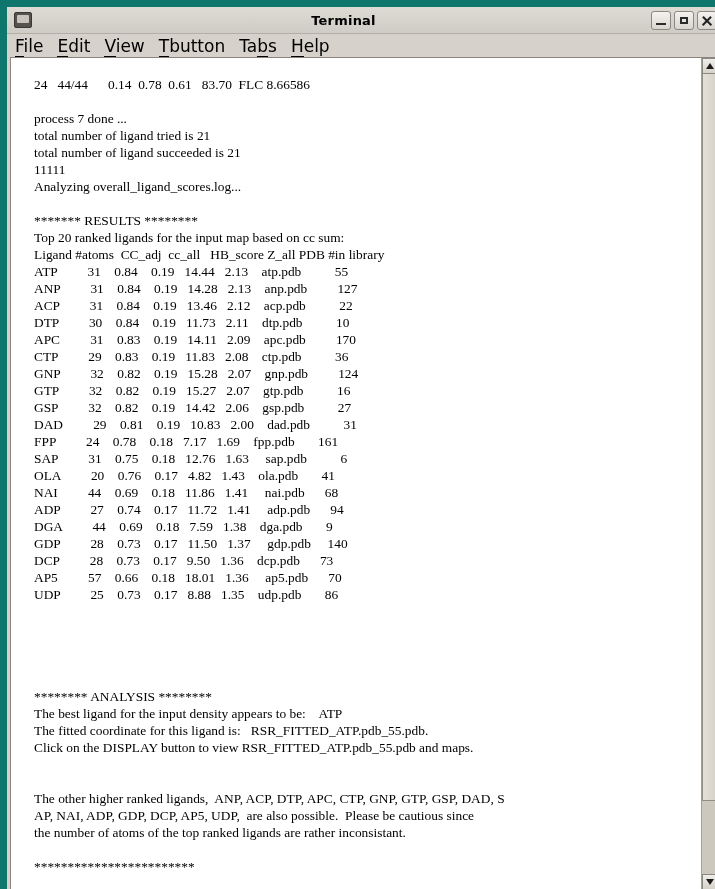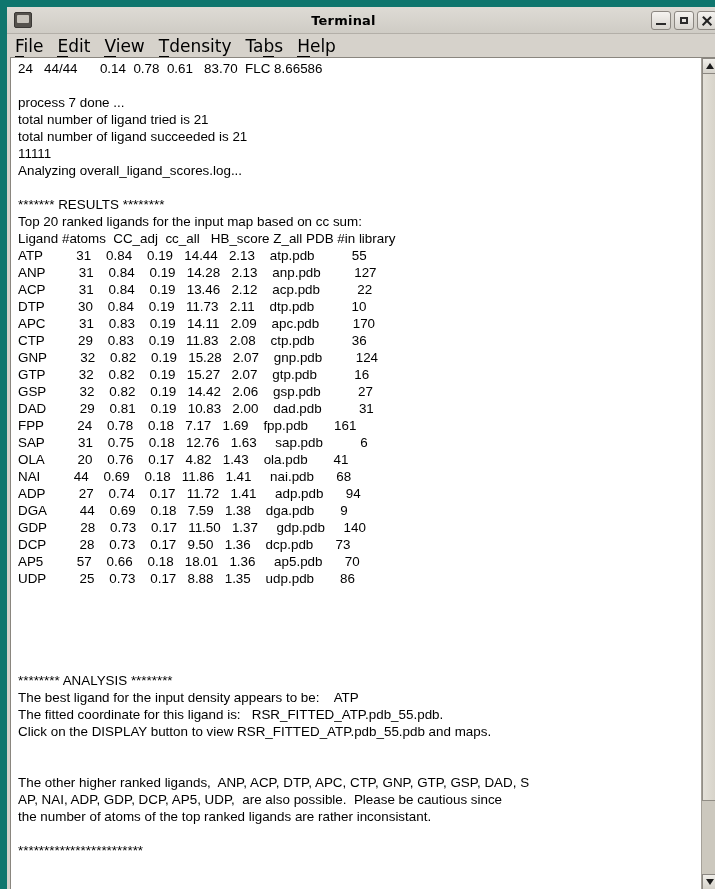--- a/index.html
+++ b/index.html
@@ -47,23 +47,23 @@
     background:#d6d2cb; font-size:17px; color:#000;
   }
   .menu-item { padding:3px 7px; white-space:nowrap; cursor:default; }
   .accel { border-bottom:1px solid #000; }
   
   .content {
     display:flex; margin:0 1px 0 3px; height:832px;
     border:1px solid #8a867f; background:#fff; box-sizing:content-box;
   }
   .screen {
-    flex:1; margin:0; padding:2px 4px 0 7px; overflow:hidden;
+    flex:1; margin:16px; padding:2px 4px 0 7px; overflow:hidden;
     background:#fff; color:#000;
-    font-family:Liberation Sans, sans-serif;
+    font-family:Liberation Serif, serif;
     font-size:13.4px; line-height:17px; white-space:pre;
   }
   
   .scrollbar {
     width:16px; display:flex; flex-direction:column;
     background:#ccc8be; border-left:1px solid #a5a199;
   }
   .sb-btn {
     height:16px; flex:none; border:1px solid #8b8781;
     background:linear-gradient(#f0eee9,#d5d2ca);
@@ -98,21 +98,21 @@
       <div class="wbtn">
         <div class="glyph-close"></div>
       </div>
     </div>
   </div>
 
   <div class="menubar">
     <div class="menu-item"><span></span><span class="accel">F</span><span>ile</span></div>
     <div class="menu-item"><span></span><span class="accel">E</span><span>dit</span></div>
     <div class="menu-item"><span></span><span class="accel">V</span><span>iew</span></div>
-    <div class="menu-item"><span></span><span class="accel">T</span><span>density</span></div>
+    <div class="menu-item"><span></span><span class="accel">T</span><span>button</span></div>
     <div class="menu-item"><span>Ta</span><span class="accel">b</span><span>s</span></div>
     <div class="menu-item"><span></span><span class="accel">H</span><span>elp</span></div>
   </div>
 
   <div class="content">
     <pre class="screen">24   44/44      0.14  0.78  0.61   83.70  FLC 8.66586
 
 process 7 done ...
 total number of ligand tried is 21
 total number of ligand succeeded is 21

